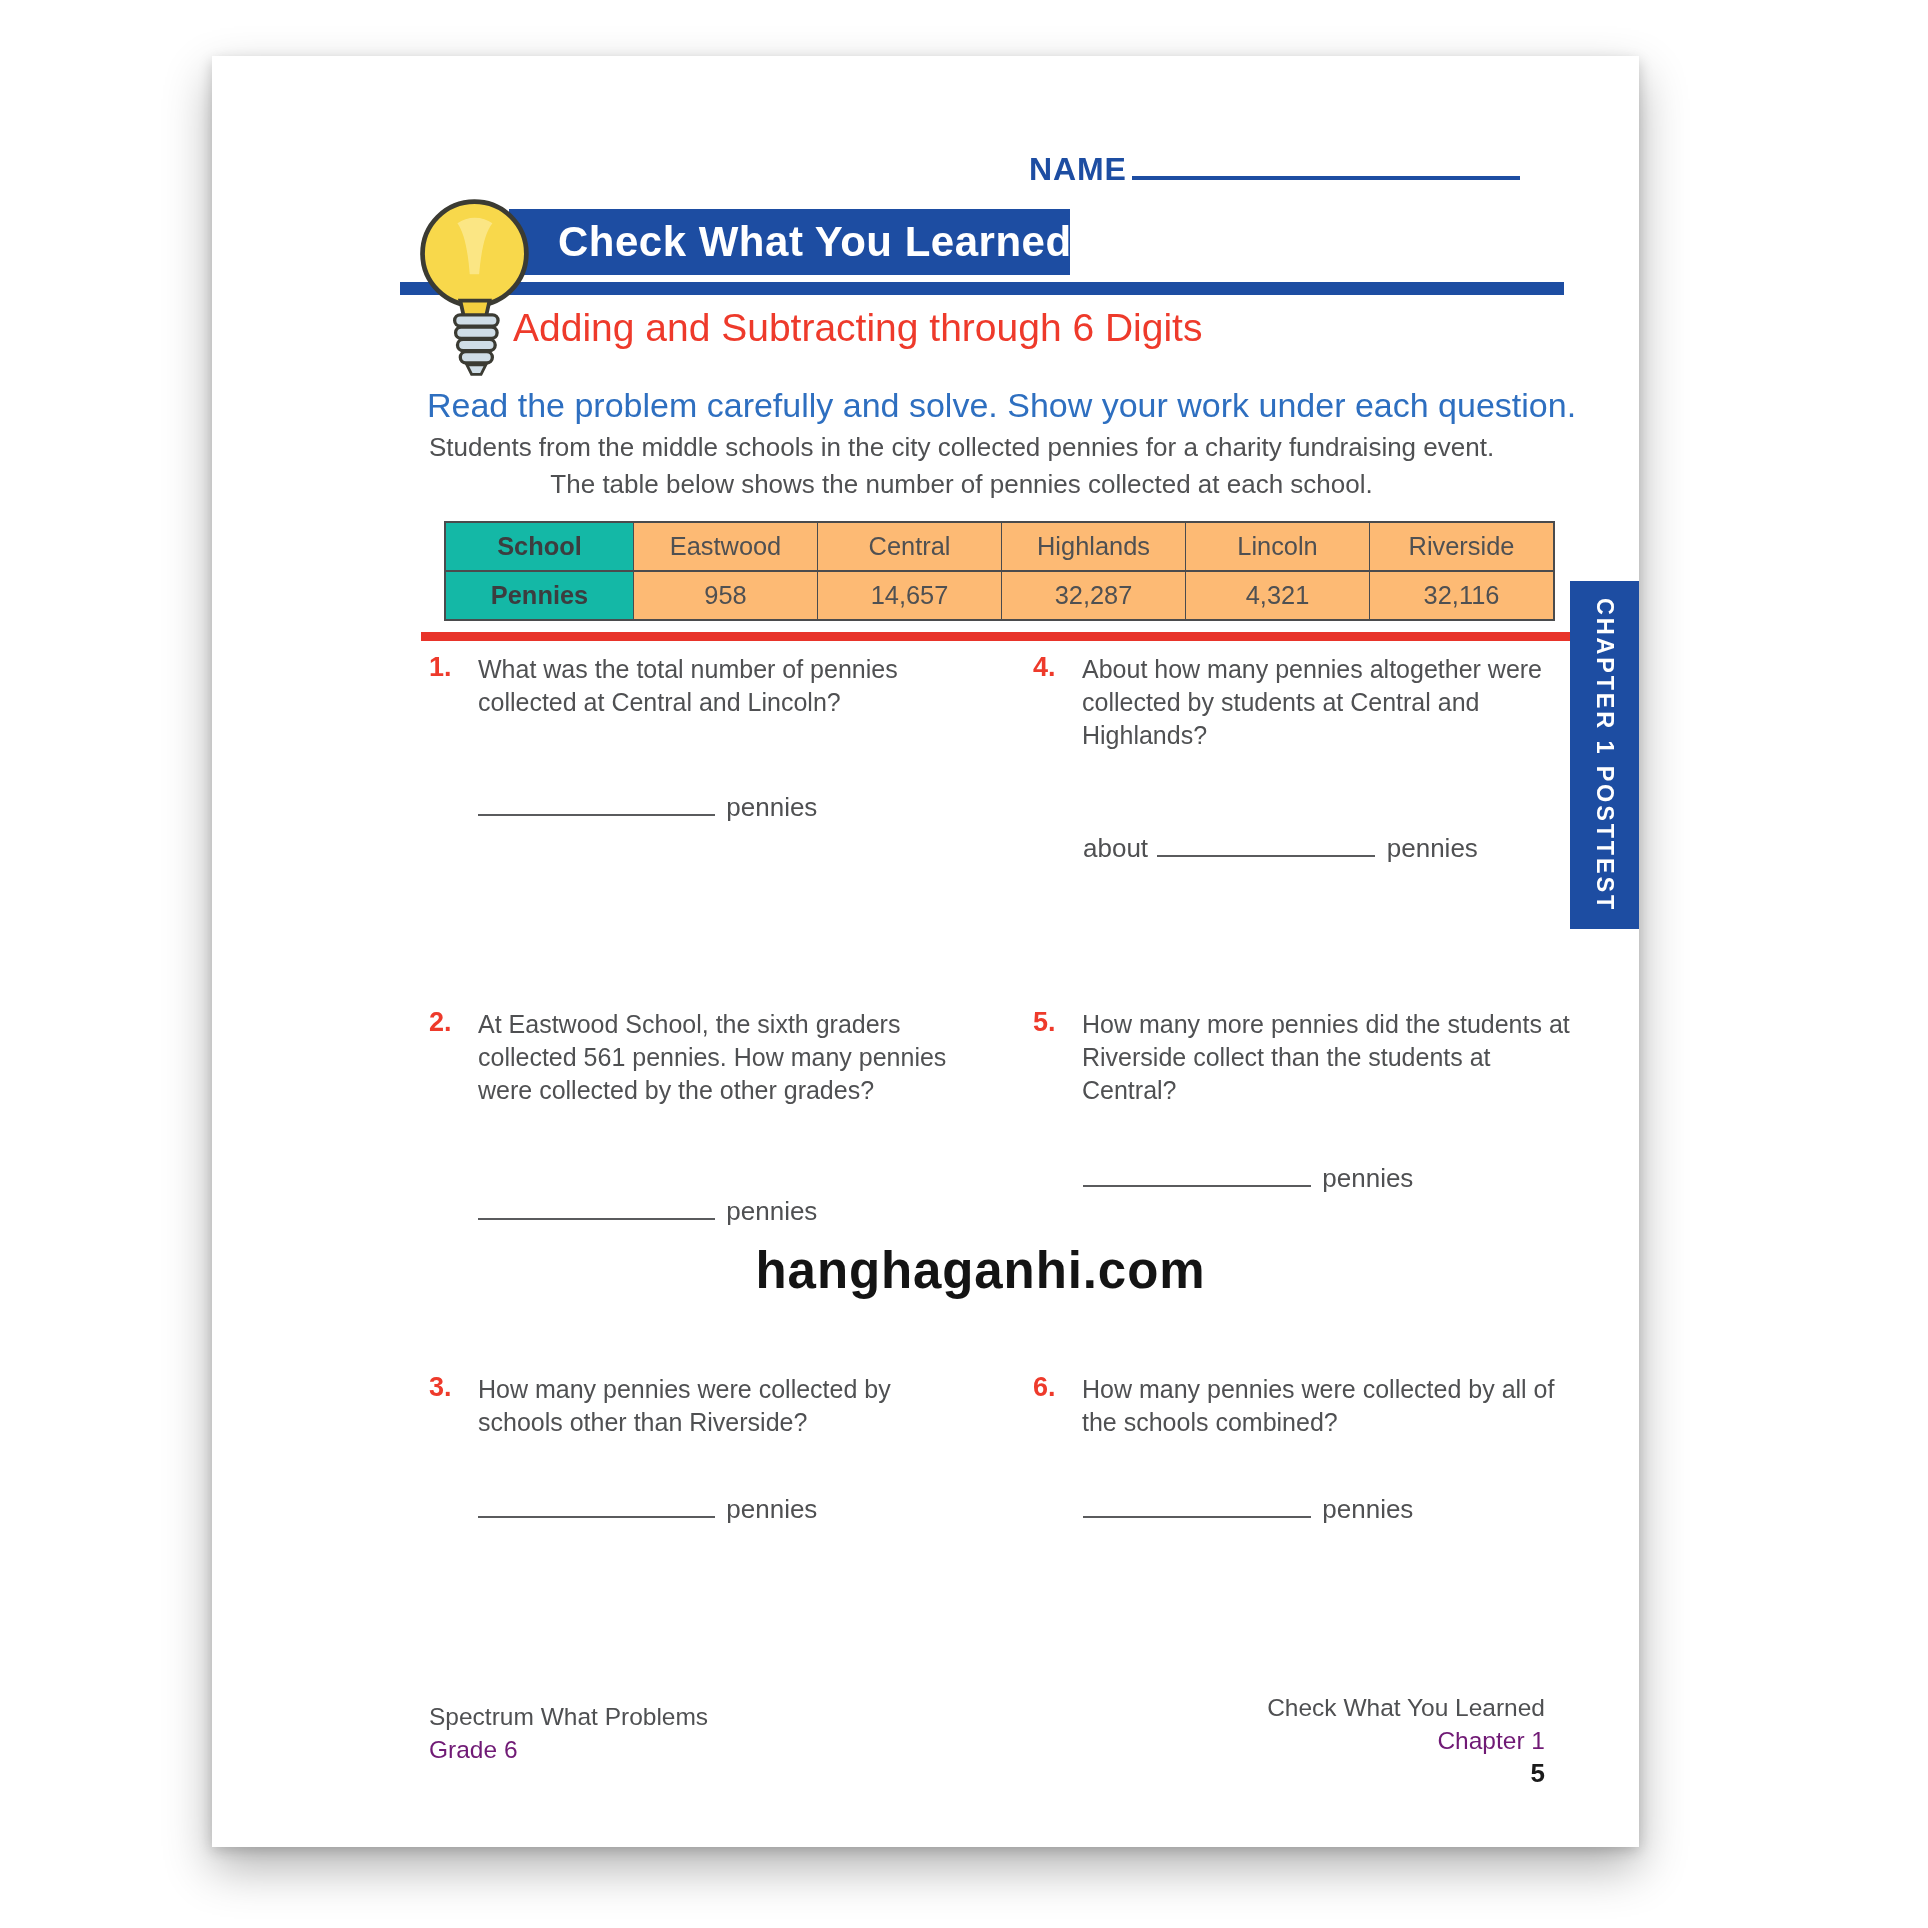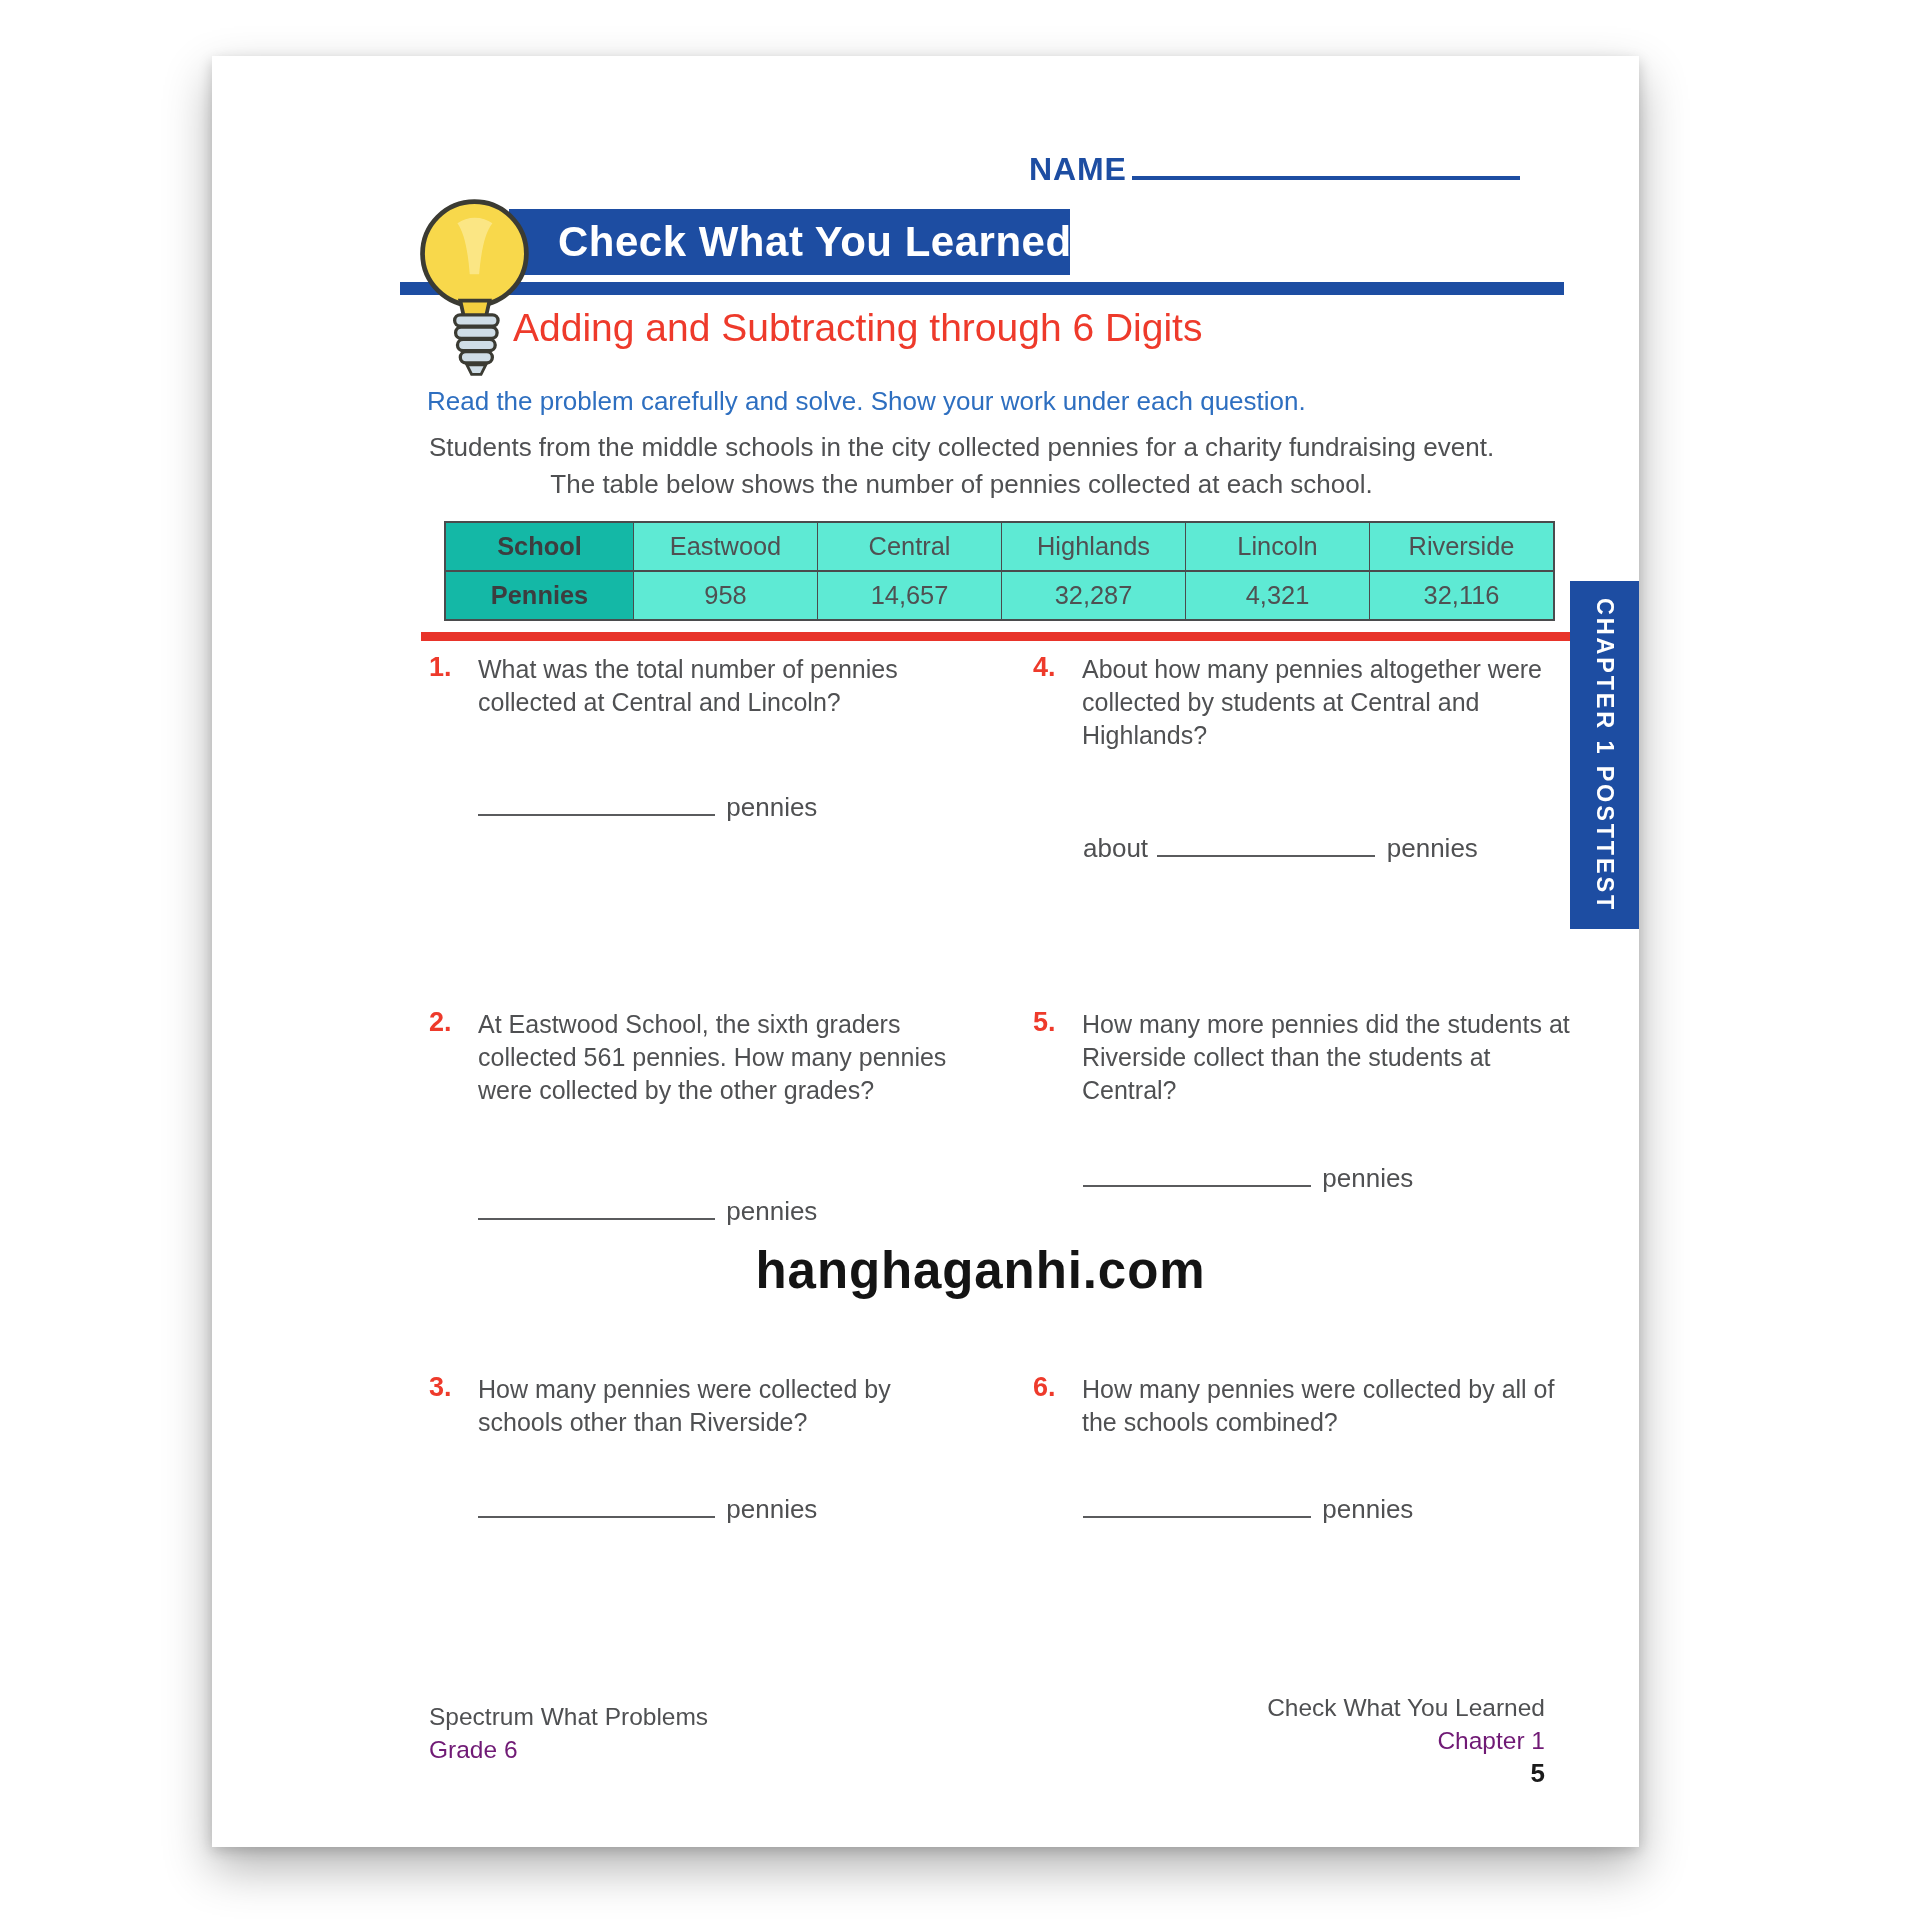--- a/index.html
+++ b/index.html
@@ -10,27 +10,27 @@
 
   
   .name-row{left:817px;top:92px;font-size:32px;font-weight:bold;color:#1d4da2;letter-spacing:0.9px;}
   .name-line{display:inline-block;width:388px;border-bottom:4.7px solid #1d4da2;height:28px;margin-left:5.6px;}
   .banner{left:297px;top:153px;width:561px;height:66px;background:#1d4da2;z-index:1;}
   .banner-title{position:absolute;left:49px;top:0;line-height:66px;color:#ffffff;font-weight:bold;
                 font-size:42px;letter-spacing:0.5px;white-space:nowrap;}
   .blue-rule{left:188px;top:226px;width:1164px;height:13px;background:#1d4da2;z-index:0;}
   .bulb{left:203px;top:139px;width:134px;height:185px;z-index:3;}
   .subtitle{left:301px;top:250px;font-size:39px;color:#ee3a2b;white-space:nowrap;}
-  .instruction{left:215px;top:330px;font-size:26px;color:#2e6fc0;white-space:nowrap;}
+  .instruction{left:215px;top:330px;font-size:34px;color:#2e6fc0;white-space:nowrap;}
   .intro{left:217px;top:373px;font-size:26px;color:#4f5052;line-height:37px;text-align:center;}
 
   
   .pennies-table{left:232px;top:465px;border-collapse:collapse;}
   .pennies-table td{border:1.9px solid #4a4b4d;height:45px;text-align:center;font-size:25.4px;color:#4f5052;
-                    background:#5eead4;}
+                    background:#fdba74;}
   .pennies-table tr:first-child td{border-bottom:2.8px solid #4a4b4d;}
   .pennies-table td.hdr{background:#14b8a6;font-weight:bold;color:#3c3d3f;width:185px;}
   .pennies-table td.c{width:181px;}
   .pennies-table{border:2.8px solid #4a4b4d;}
 
   .red-divider{left:209px;top:576px;width:1149px;height:8.5px;background:#e8342a;}
 
   
   .qnum{position:absolute;left:0;top:0;font-size:27px;font-weight:bold;color:#ee3a2b;}
   .qtext{position:absolute;left:49px;top:0.9px;font-size:25px;color:#4f5052;line-height:33px;}

